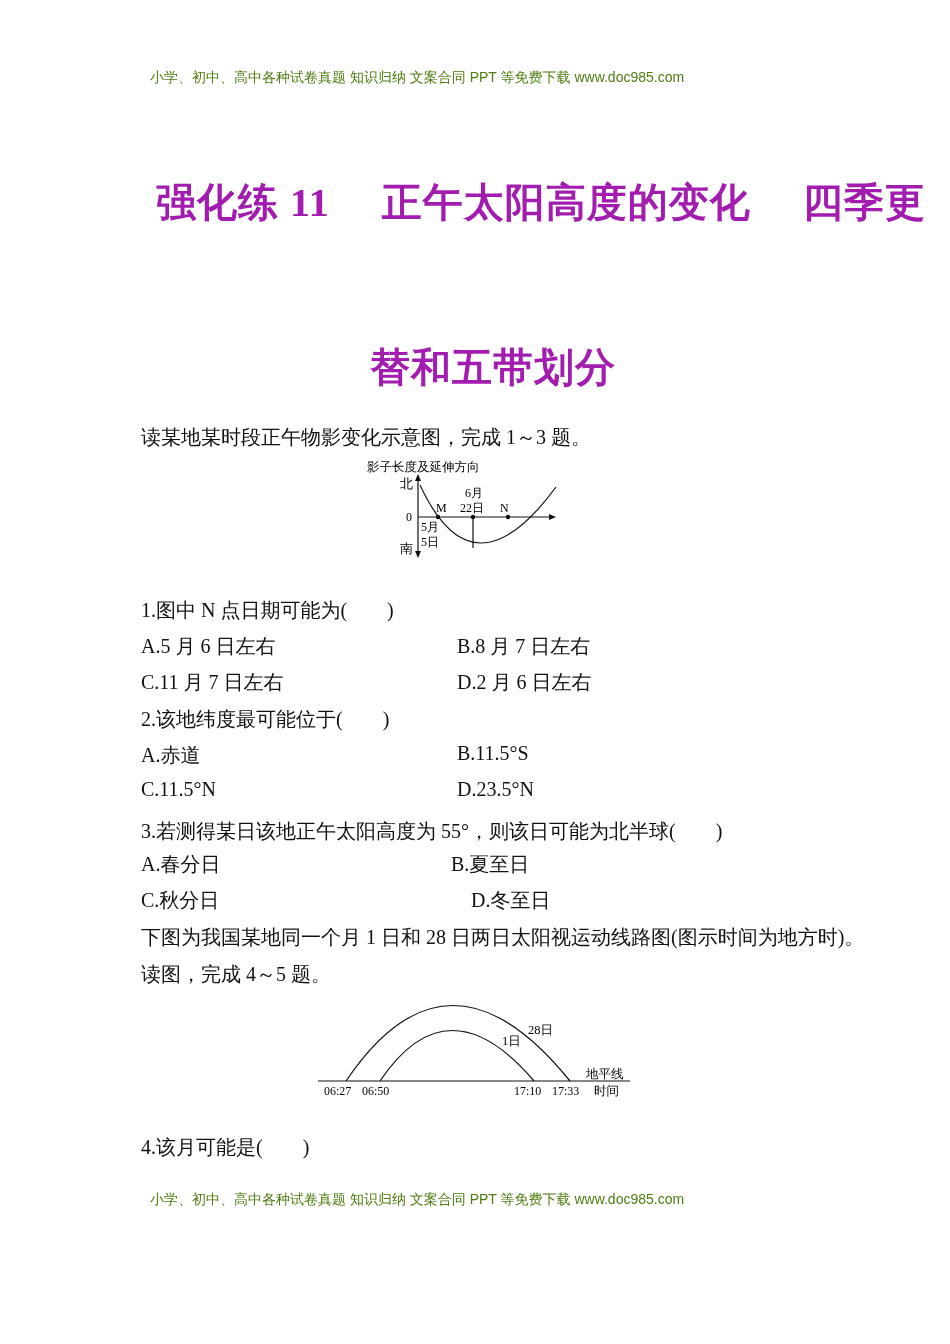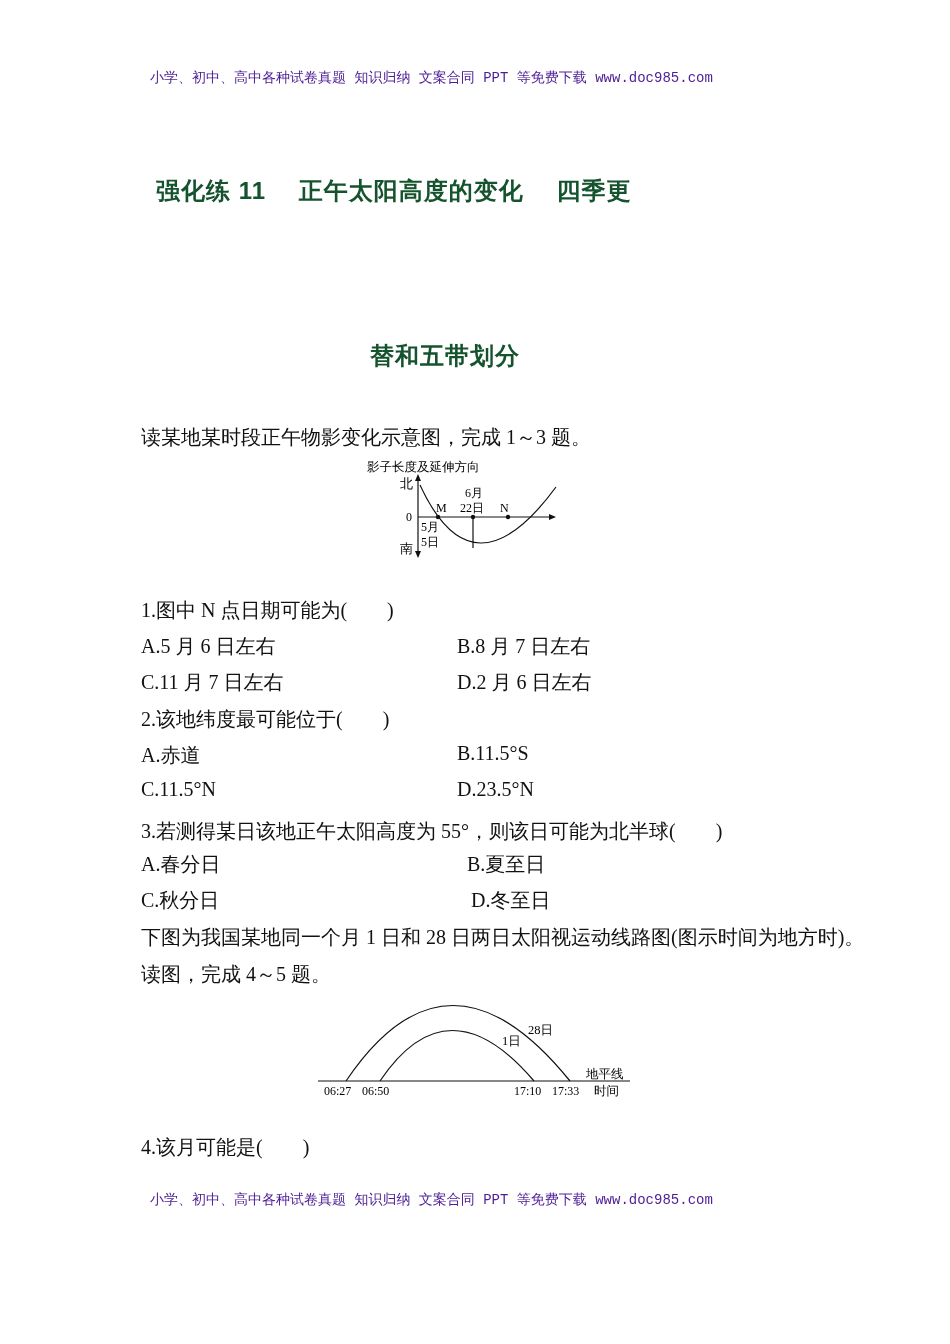--- a/index.html
+++ b/index.html
@@ -1,22 +1,22 @@
 <!DOCTYPE html>
 <html><head>
 <meta charset="utf-8">
 <style>
   html, body { margin:0; padding:0; }
   body { width:950px; height:1344px; background:#ffffff; position:relative; overflow:hidden;
          font-family: "Liberation Serif", "DejaVu Serif", serif; color:#111; }
   .abs { position:absolute; }
-  .header, .footer { font-family: Liberation Mono, monospace; font-size:14px; color:#4c1d95; white-space:nowrap;text-align:center; }
+  .header, .footer { font-family: Liberation Sans, sans-serif; font-size:14px; color:#4d7c0f; white-space:nowrap;text-align:center; }
   .header { left:150px; top:69px; }
   .footer { left:150px; top:1191px; }
-  .title { font-family: Liberation Sans, sans-serif; font-weight:bold; font-size:24px; color:#14532d; white-space:nowrap; }
+  .title { font-family: Liberation Serif, serif; font-weight:bold; font-size:40px; color:#a21caf; white-space:nowrap; }
   .title1 { left:156px; top:175px; letter-spacing:1px; }
   .title2 { left:370px; top:296px; letter-spacing:1px;margin-top:44px; }
   .line { font-size:20px; white-space:nowrap; }
   svg text { font-family: "Liberation Serif", "DejaVu Serif", serif; }
 </style>
 </head>
 <body>
 
 <div class="abs header">小学、初中、高中各种试卷真题 知识归纳 文案合同 PPT 等免费下载   www.doc985.com</div>
 
@@ -59,21 +59,21 @@
 <div class="abs line" style="left:457px; top:669px;text-align:right;">D.2 月 6 日左右</div>
 
 <div class="abs line" style="left:141px; top:706px;">2.该地纬度最可能位于(　　)</div>
 <div class="abs line" style="left:141px; top:742px;">A.赤道</div>
 <div class="abs line" style="left:457px; top:742px;">B.11.5°S</div>
 <div class="abs line" style="left:141px; top:778px;">C.11.5°N</div>
 <div class="abs line" style="left:457px; top:778px;">D.23.5°N</div>
 
 <div class="abs line" style="left:141px; top:818px;">3.若测得某日该地正午太阳高度为 55°，则该日可能为北半球(　　)</div>
 <div class="abs line" style="left:141px; top:851px;">A.春分日</div>
-<div class="abs line" style="left:467px; top:851px;">B.夏至日</div>
+<div class="abs line" style="left:451px; top:851px;">B.夏至日</div>
 <div class="abs line" style="left:141px; top:887px;">C.秋分日</div>
 <div class="abs line" style="left:457px; top:887px;margin-left:14px;">D.冬至日</div>
 
 <div class="abs line" style="left:141px; top:924px;">下图为我国某地同一个月 1 日和 28 日两日太阳视运动线路图(图示时间为地方时)。</div>
 <div class="abs line" style="left:141px; top:961px;">读图，完成 4～5 题。</div>
 
 <svg class="abs" style="left:310px; top:995px;" width="330" height="110" viewBox="310 995 330 110">
   <line x1="318" y1="1081" x2="630" y2="1081" stroke="#111" stroke-width="1.2"></line>
   <path d="M346,1081 Q448,930 570,1081" fill="none" stroke="#111" stroke-width="1.2"></path>
   <path d="M380,1081 Q448,980 534,1081" fill="none" stroke="#111" stroke-width="1.2"></path>

